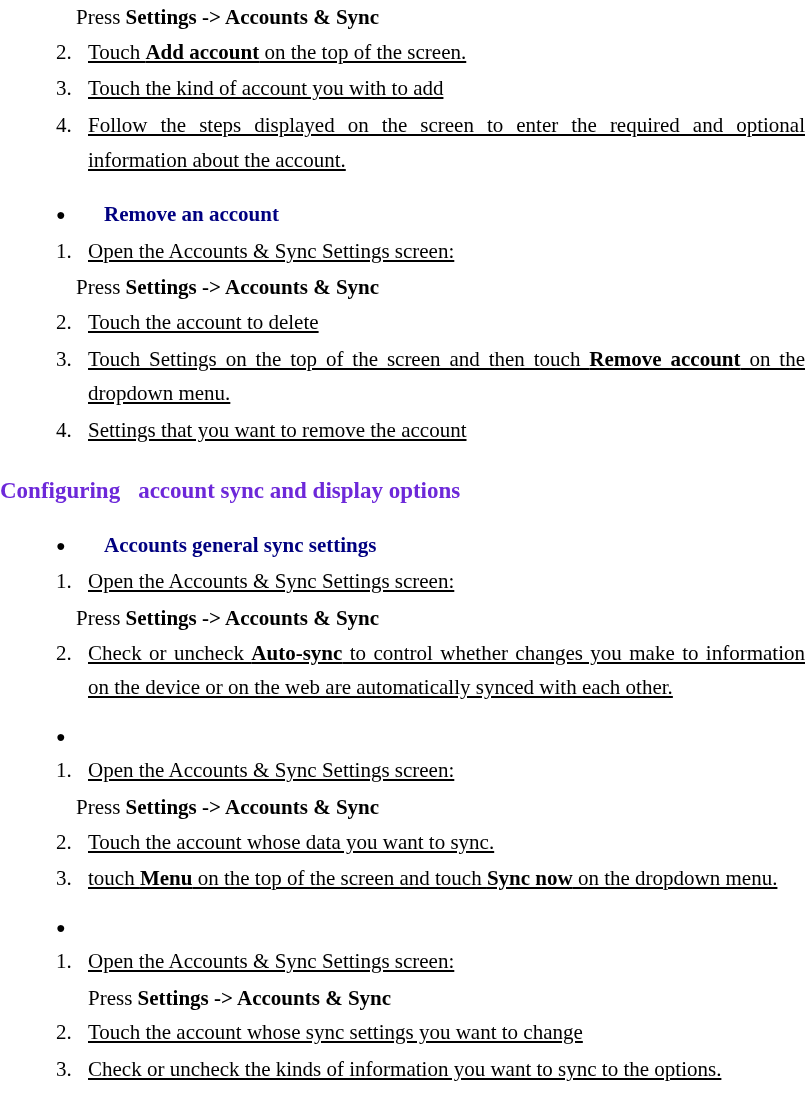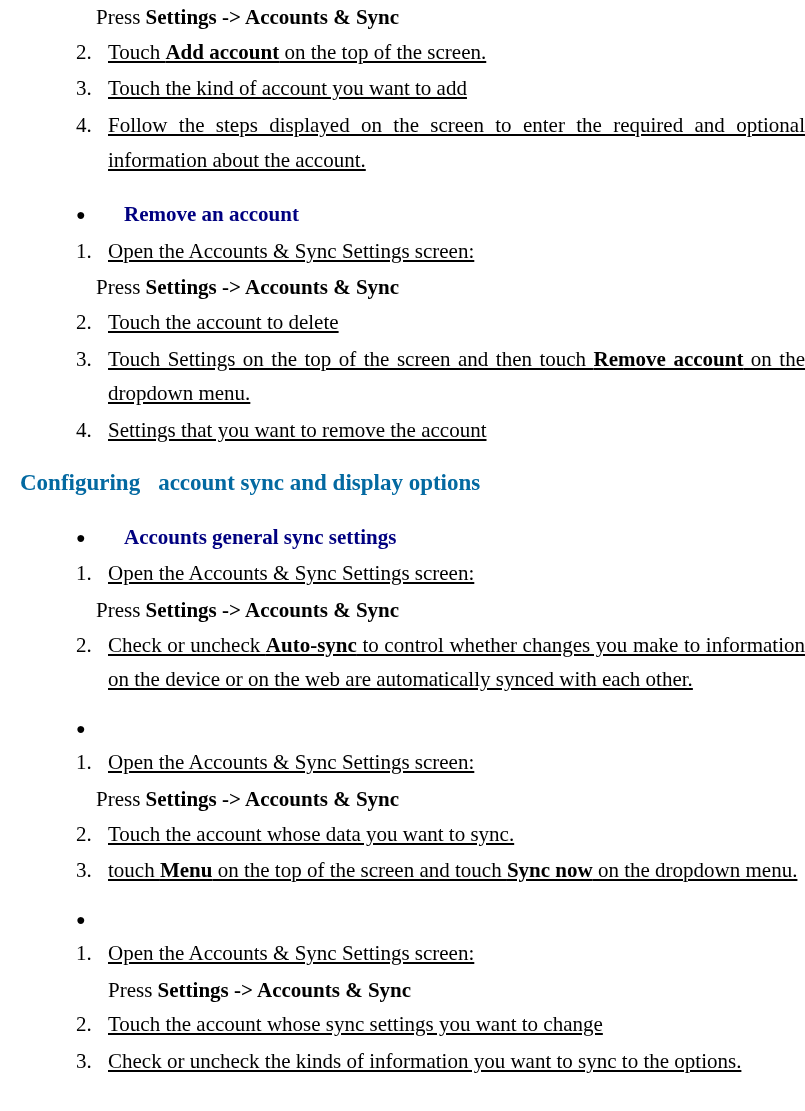--- a/index.html
+++ b/index.html
@@ -5,21 +5,21 @@
     body {
       font-family: "Times New Roman", Times, serif;
       font-size: 21px;
       line-height: 1.65;
       margin: 0;
       padding: 0 5px 0 0;
       color: #000;
       width: 805px;
     }
     .content {
-      padding-left: 76px;
+      padding-left: 56px;
     }
     .list-item {
       display: flex;
       margin-bottom: 2px;
     }
     .list-num {
       min-width: 32px;
       flex-shrink: 0;
     }
     .list-text {
@@ -49,24 +49,24 @@
       font-size: 16px;
       position: relative;
       top: -1px;
     }
     .bullet-text {
       color: #000080;
       font-weight: bold;
       margin-left: 8px;
     }
     .section-heading {
-      color: #0369a1;
+      color: #6d28d9;
       font-weight: bold;
       font-size: 23px;
-      margin: 16px 0 18px -56px;
+      margin: 24px 0 18px -56px;
       font-family: Liberation Serif, serif;
     }
     .section-gap {
       height: 18px;
     }
     .wide-space {
       display: inline-block;
       width: 18px;
     }
   </style>
@@ -79,21 +79,21 @@
     <span>Press </span><span class="bold">Settings -&gt; Accounts &amp; Sync</span>
   </div>
 
   <div>
       <div class="list-item">
         <div class="list-num">2.</div>
         <div class="list-text">Touch <span class="bold">Add account</span> on the top of the screen.</div>
       </div>
       <div class="list-item">
         <div class="list-num">3.</div>
-        <div class="list-text">Touch the kind of account you want to add</div>
+        <div class="list-text">Touch the kind of account you with to add</div>
       </div>
       <div class="list-item">
         <div class="list-num">4.</div>
         <div class="list-text justify">Follow the steps displayed on the screen to enter the required and optional information about the account.</div>
       </div>
     </div>
 
   <div class="section-gap"></div>
 
   <div class="bullet-item">

